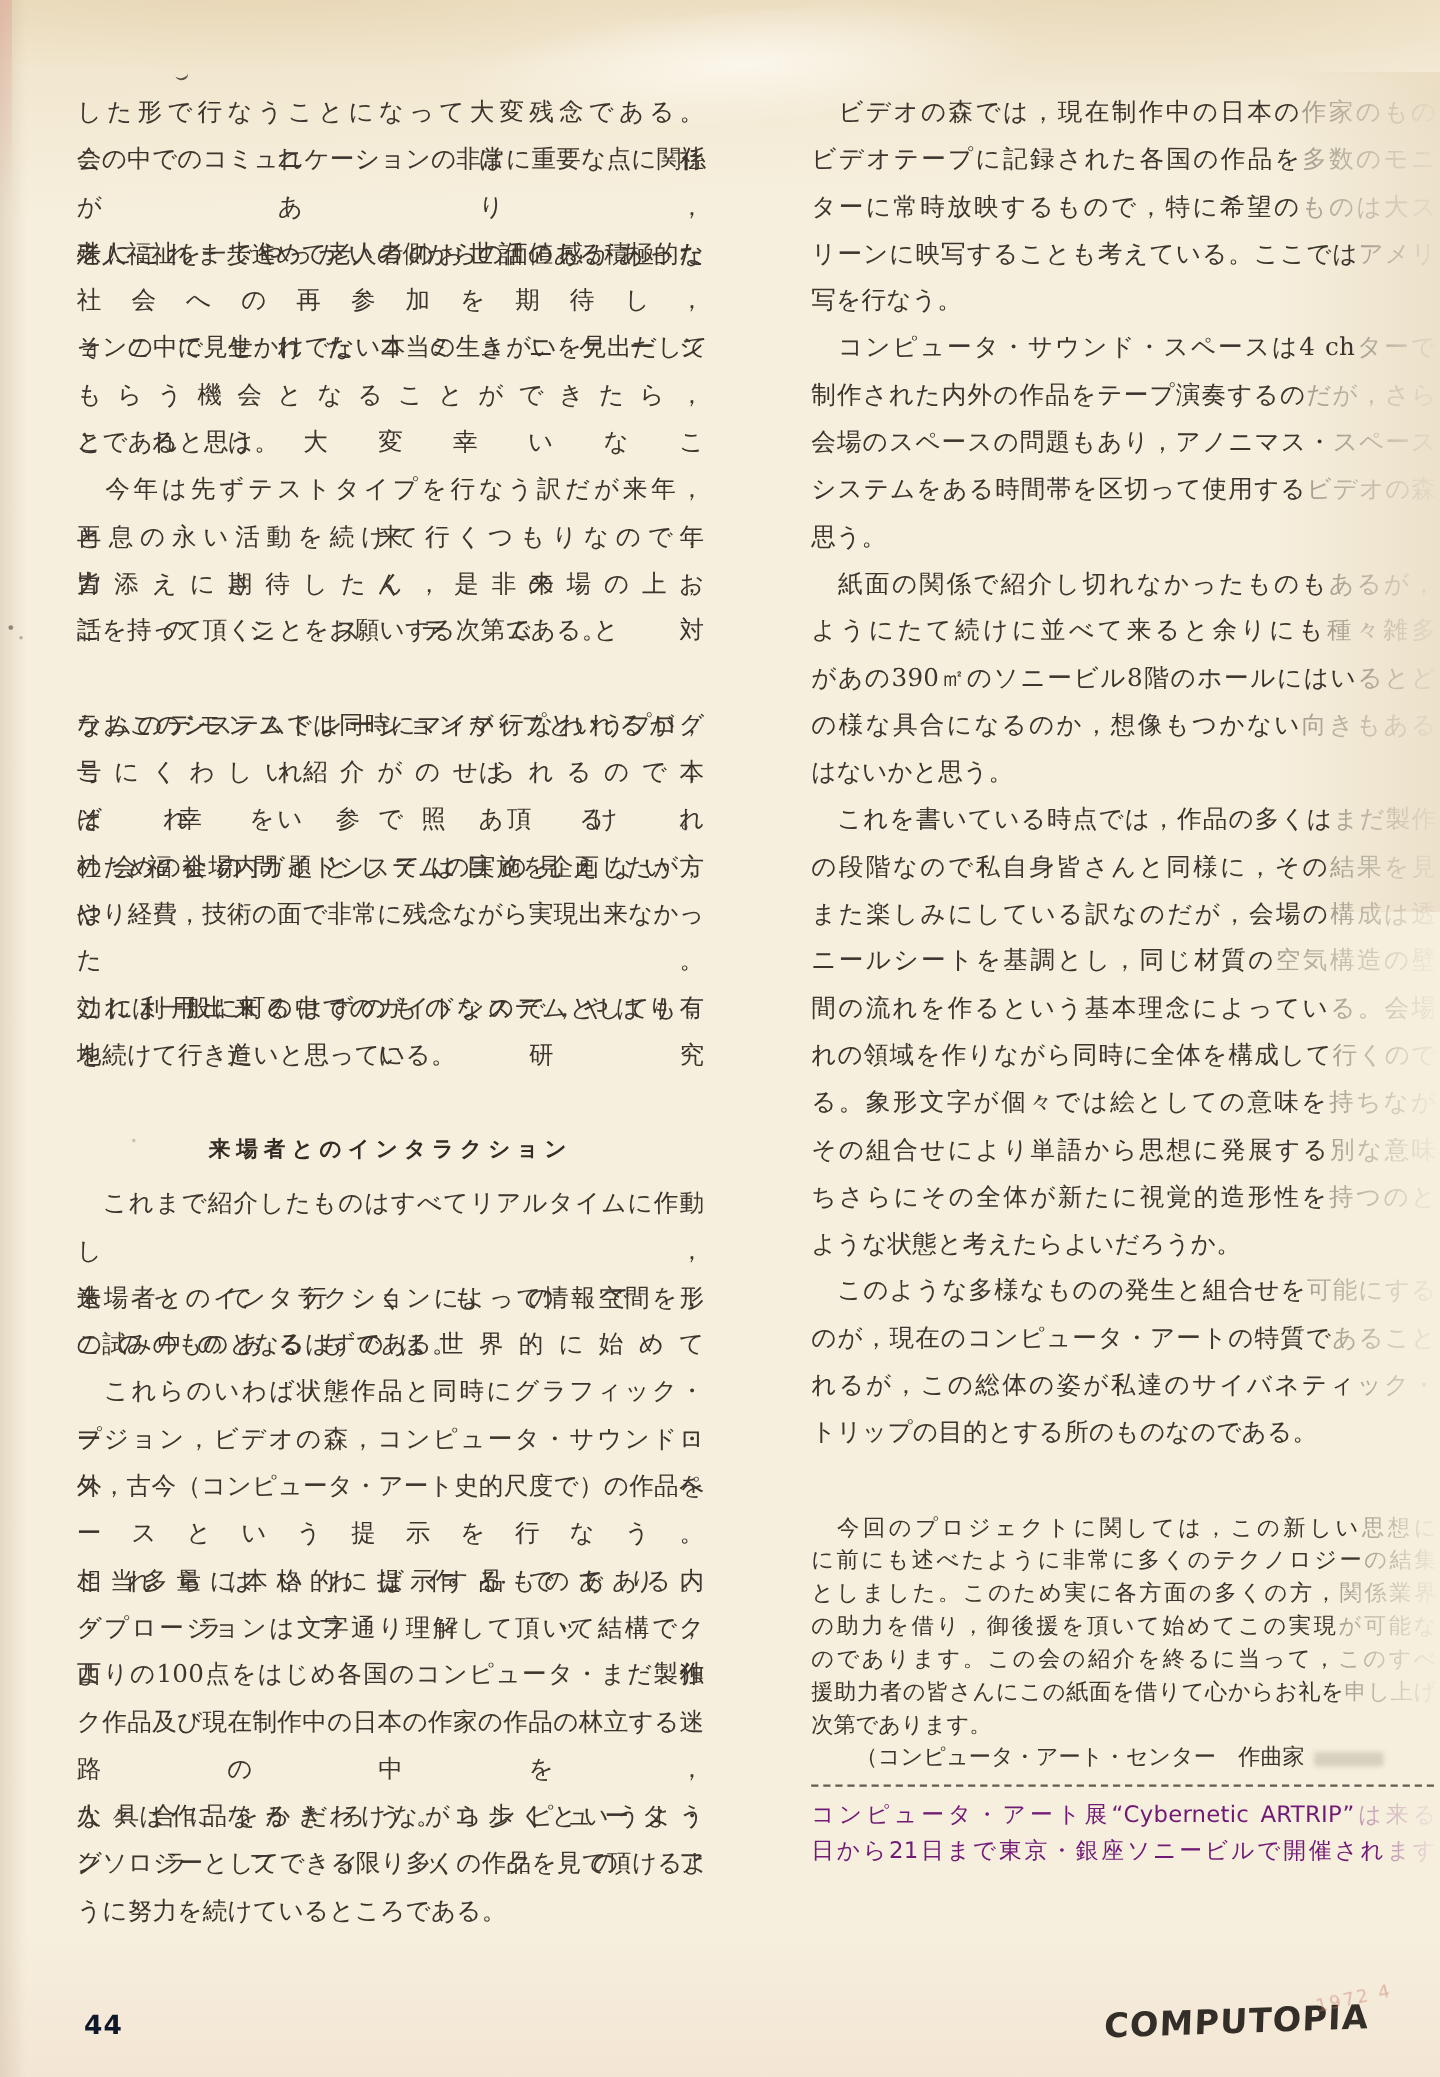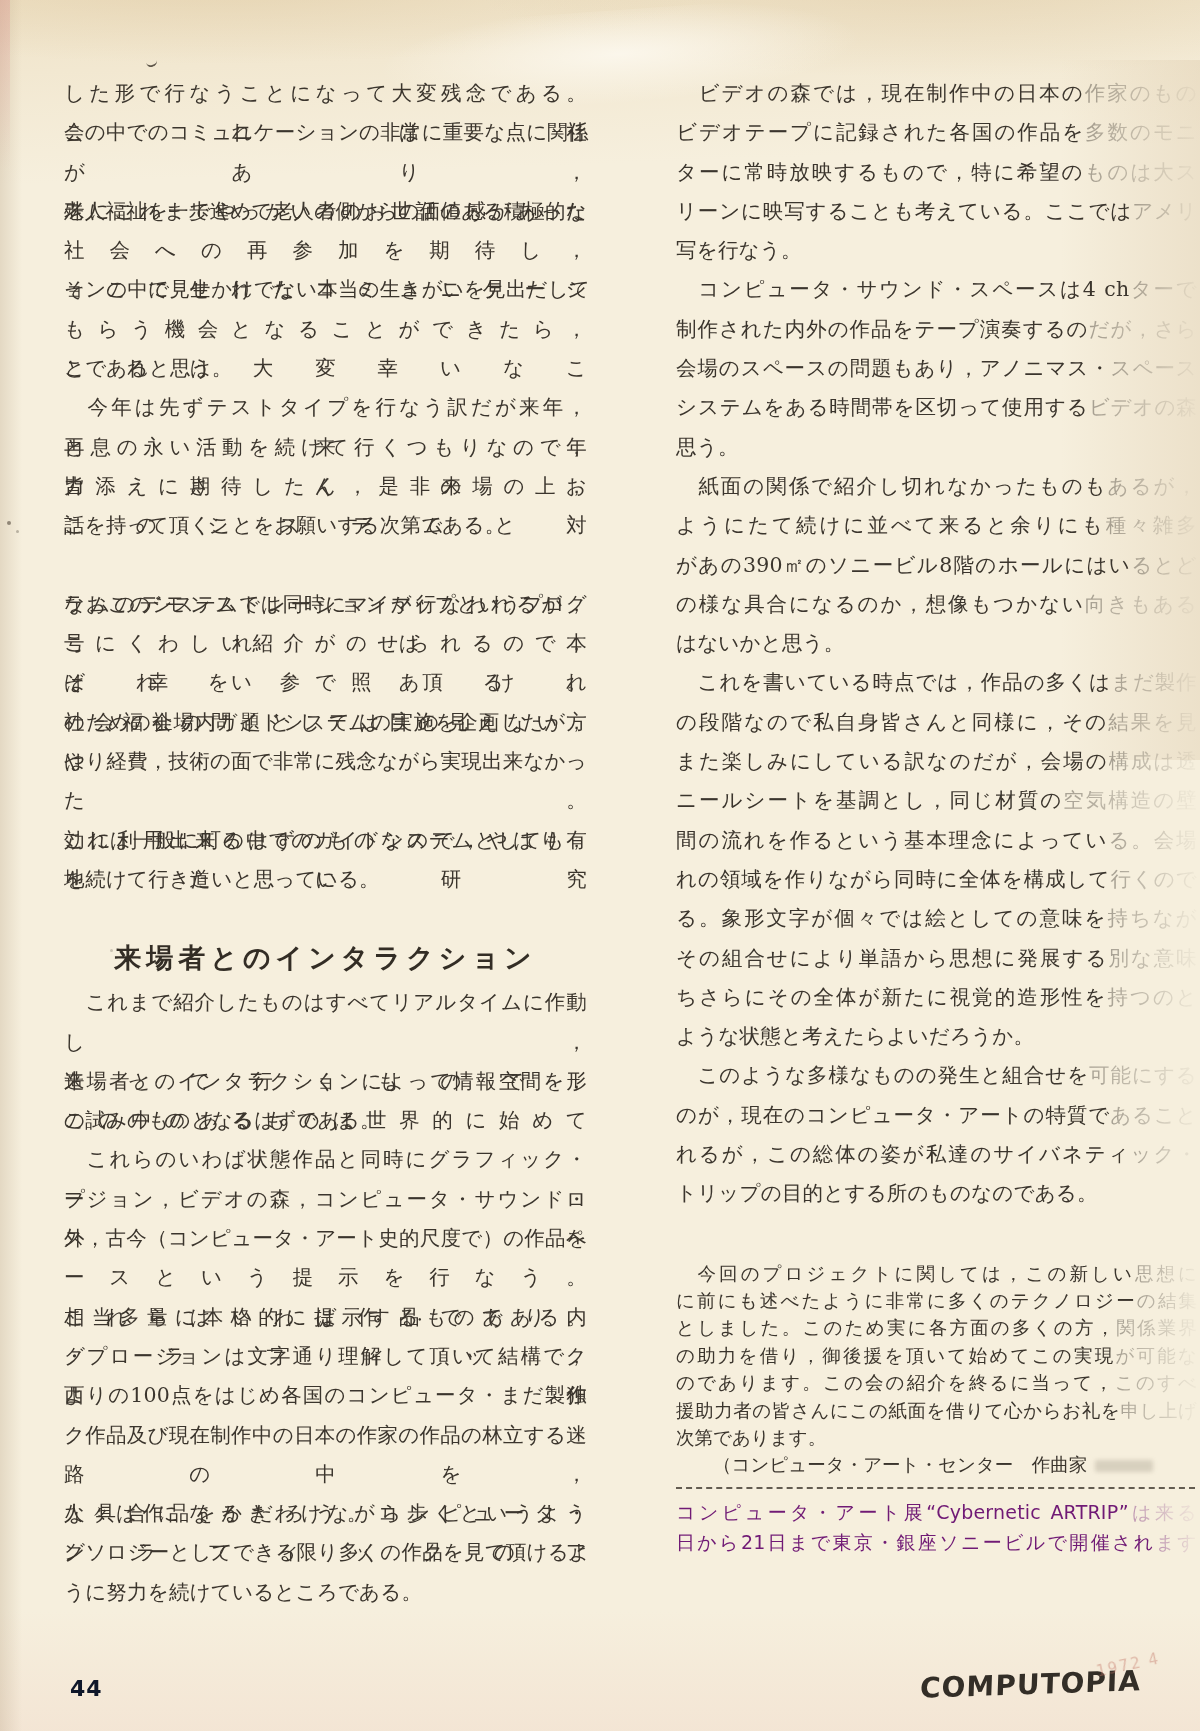--- a/index.html
+++ b/index.html
@@ -58,21 +58,21 @@
   .ln.short{text-align-last:left;}
   .ln.small{font-size:18.5px;line-height:27.4px;height:27.4px;letter-spacing:0;}
   .ln.boldln{
     font-family:"DejaVu Sans","Liberation Sans",sans-serif;
     font-weight:400;font-size:19px;line-height:30px;height:30px;color:#701a75;
   }
   .gap{height:34px;}
   .gap.big{height:46px;}
   .colheading{
     font-family:"DejaVu Sans","Liberation Sans",sans-serif;
-    font-weight:700;font-size:27px;line-height:50px;height:50px;
+    font-weight:700;font-size:18px;line-height:50px;height:50px;
     text-align:center;letter-spacing:5px;color:#332d25;
   }
   .tail{
     opacity:.5;filter:blur(.4px);
     -webkit-mask-image:linear-gradient(to right, rgba(0,0,0,.85), rgba(0,0,0,.06));
             mask-image:linear-gradient(to right, rgba(0,0,0,.85), rgba(0,0,0,.06));
   }
   .emch{position:relative;}
   .emch::before{
     content:"\2022";

